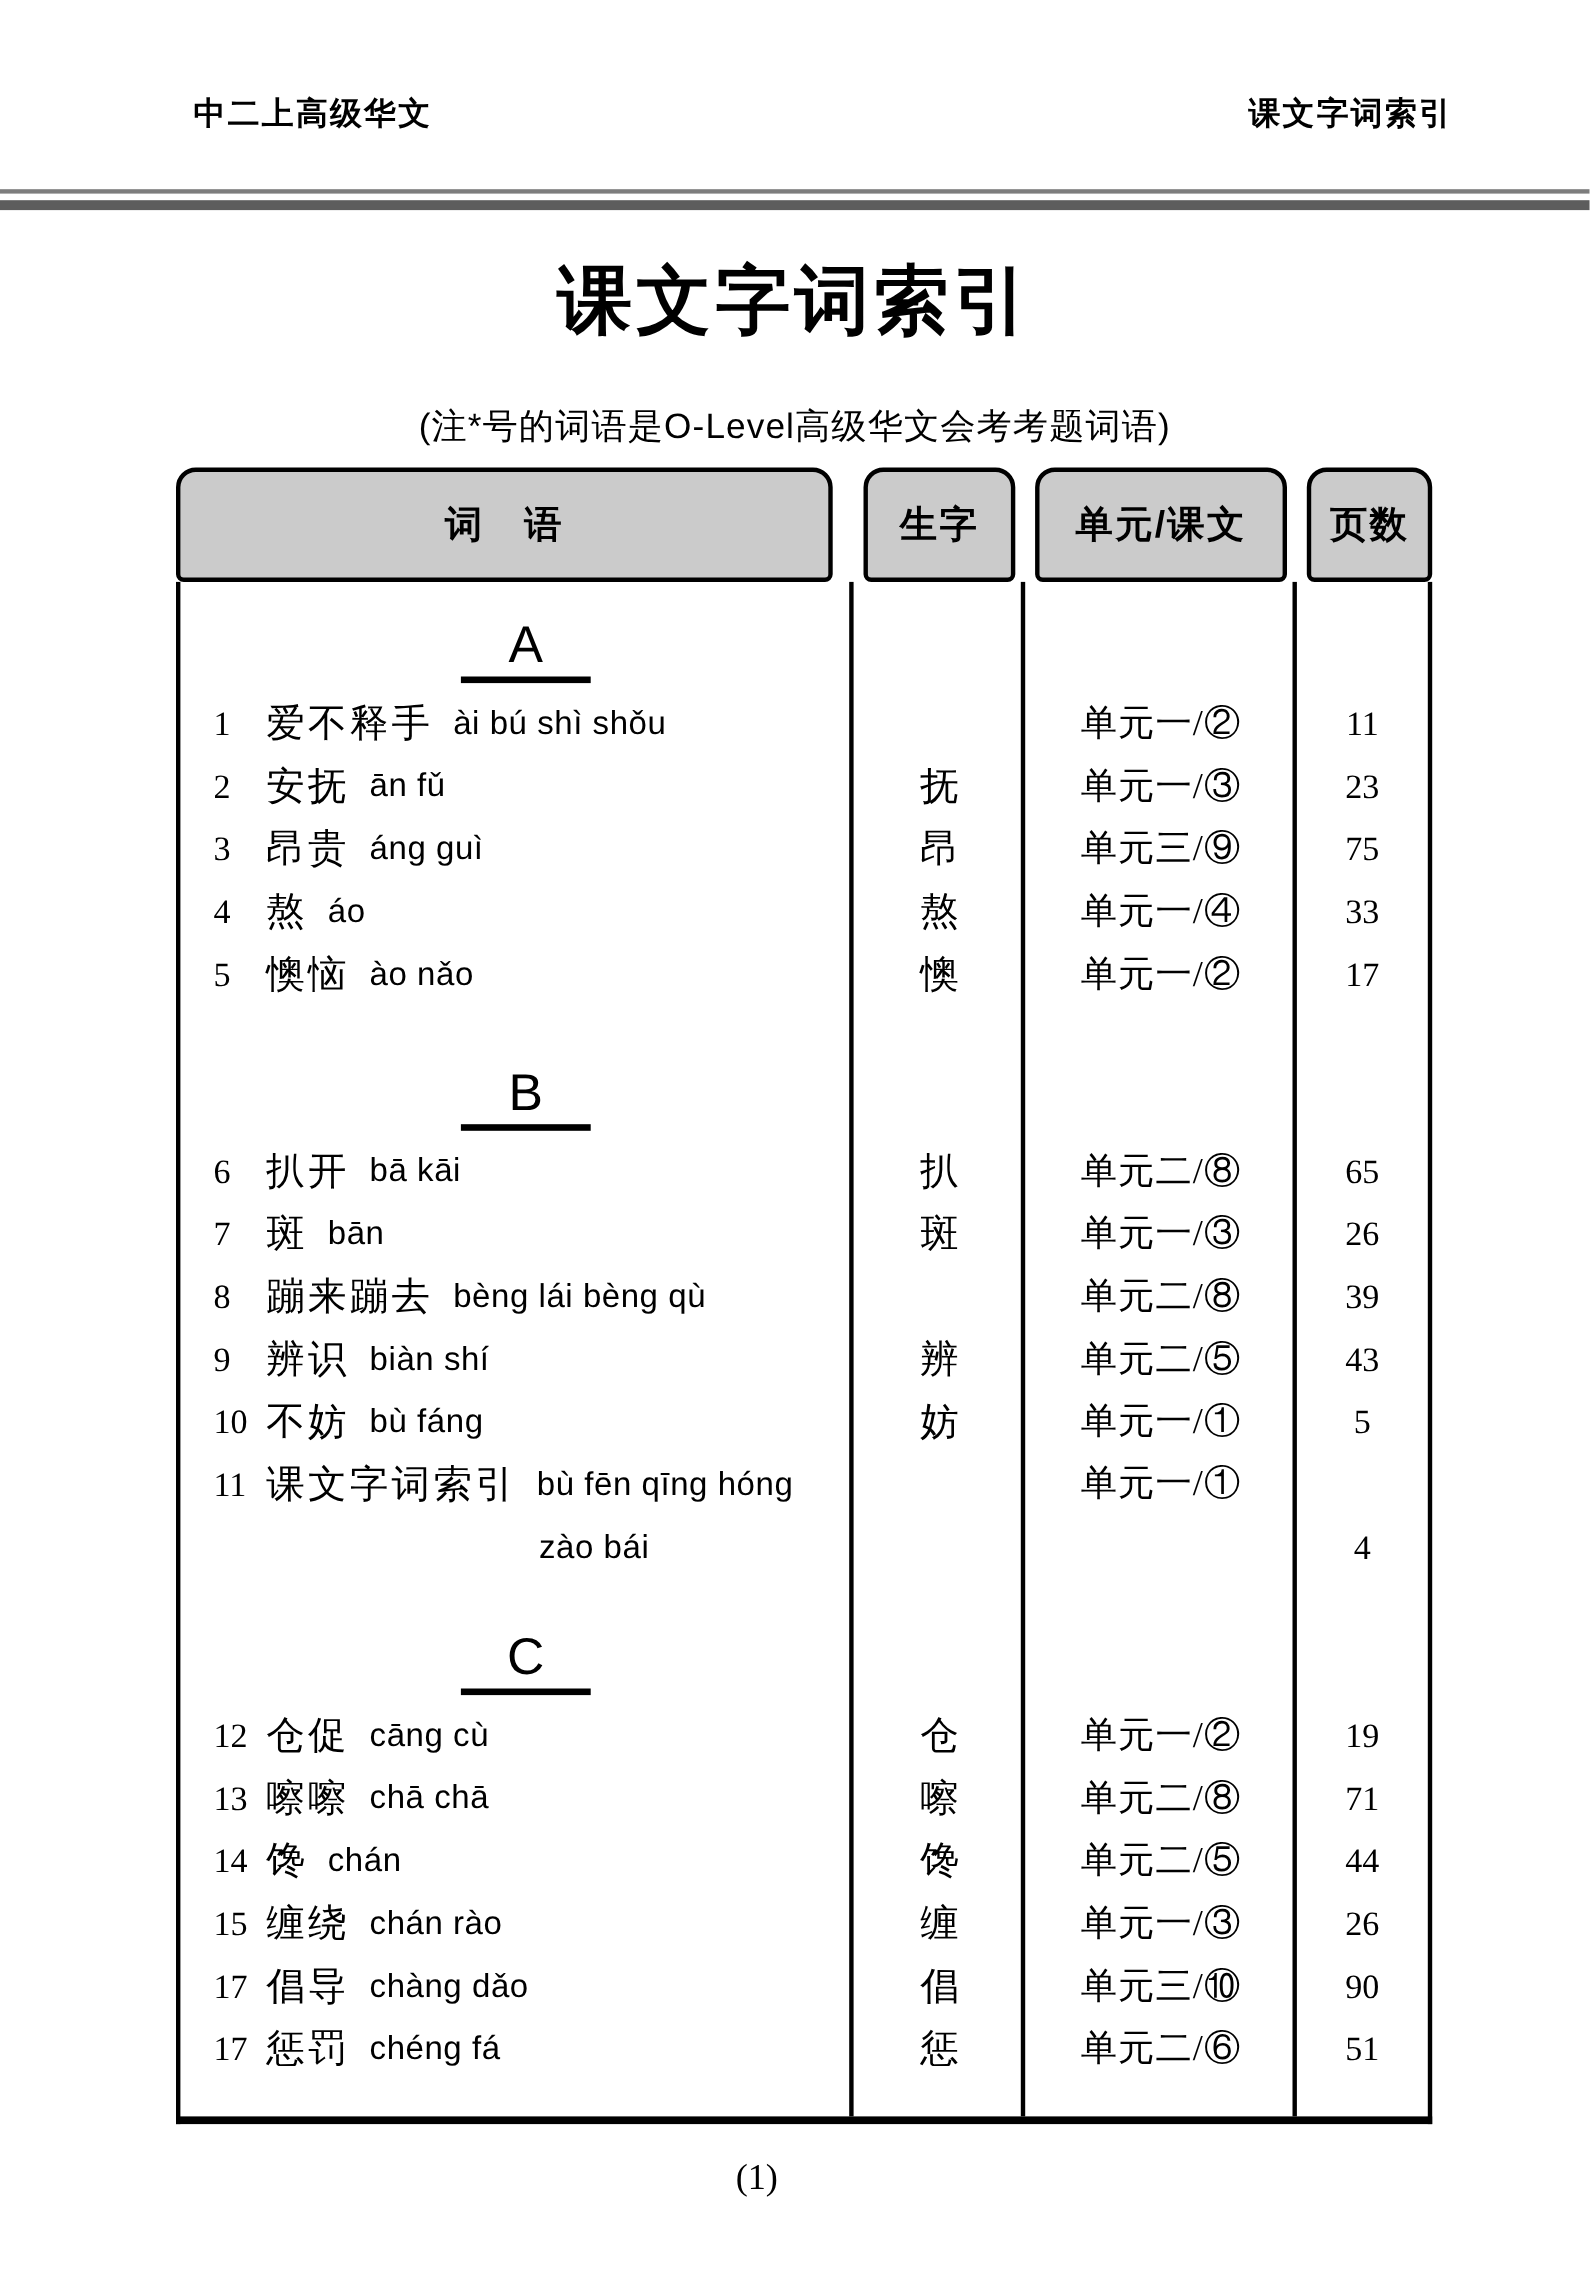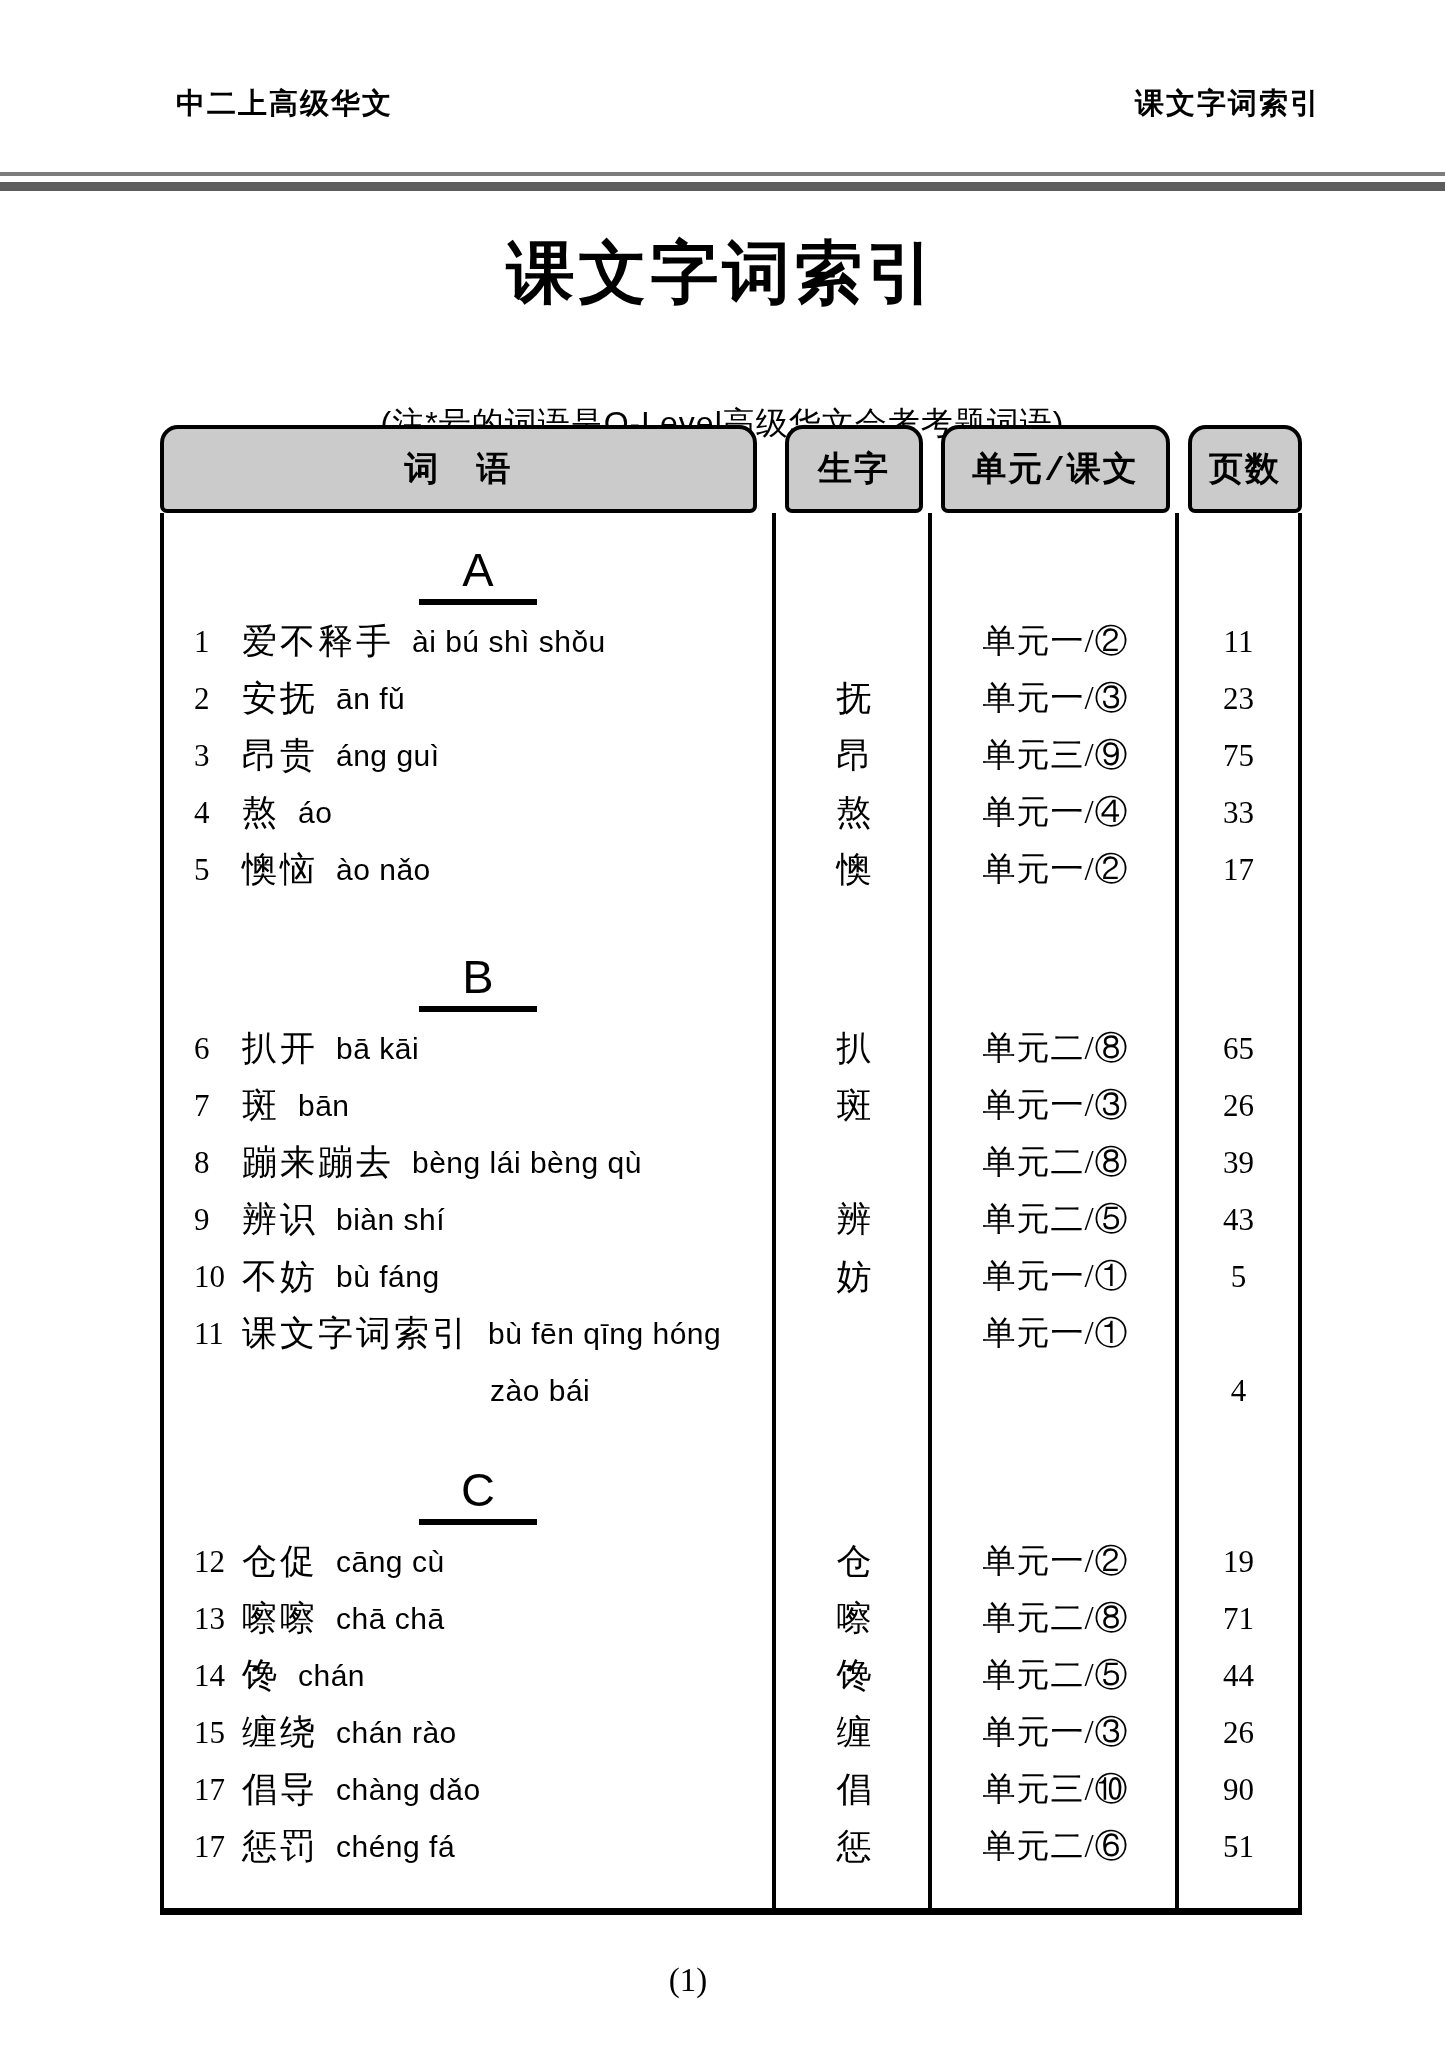--- a/index.html
+++ b/index.html
@@ -17,25 +17,25 @@
   .rule{position:absolute;left:0;right:0;}
   .rule-thin{top:172px;height:4px;background:#7d7d7d;}
   .rule-thick{top:182px;height:9px;background:#5d5d5d;}
   
   .doc-title{
     position:absolute;top:228px;left:0;width:1445px;margin:0;
     text-align:center;font-size:68px;font-weight:bold;letter-spacing:4px;
   }
   .subtitle{
     position:absolute;top:366px;left:0;width:1445px;
-    text-align:center;font-size:32px;font-weight:500;letter-spacing:1px;margin-top:36px;
+    text-align:center;font-size:32px;font-weight:500;letter-spacing:1px;
   }
   
   .index-table{position:absolute;left:160px;top:425px;width:1142px;}
-  .thead{display:grid;grid-template-columns:616px 156px 247px 123px;height:88px;font-family:Liberation Mono, monospace;}
+  .thead{display:grid;grid-template-columns:616px 156px 247px 123px;height:104px;}
   .th{
     background:#cbcbcb;border:4px solid #000;border-radius:18px 18px 7px 7px;
     margin:0 9px;display:flex;align-items:center;justify-content:center;
     font-size:34px;font-weight:bold;letter-spacing:2px;box-sizing:border-box;
   }
   .th:first-child{margin-left:0;margin-right:19px;}
   .th:last-child{margin-right:0;}
   .tbody{
     position:relative;box-sizing:border-box;height:1402px;
     border:4px solid #000;border-top:none;border-bottom-width:7px;

